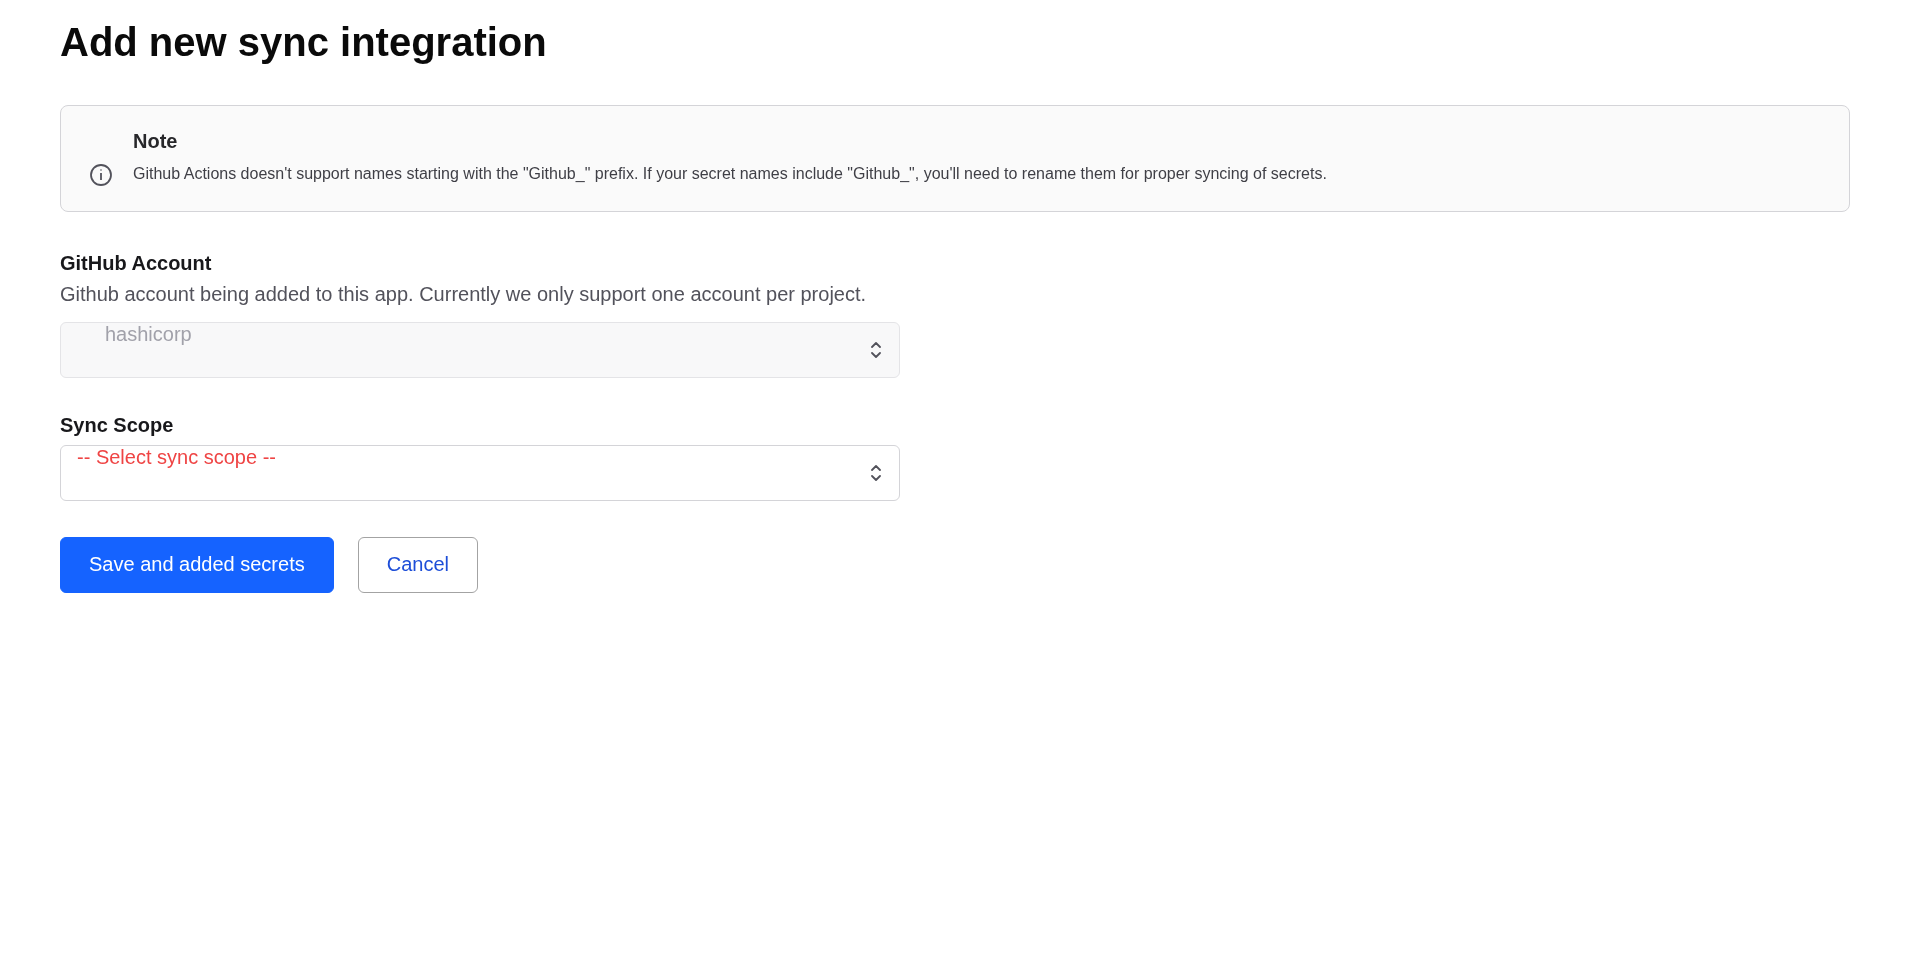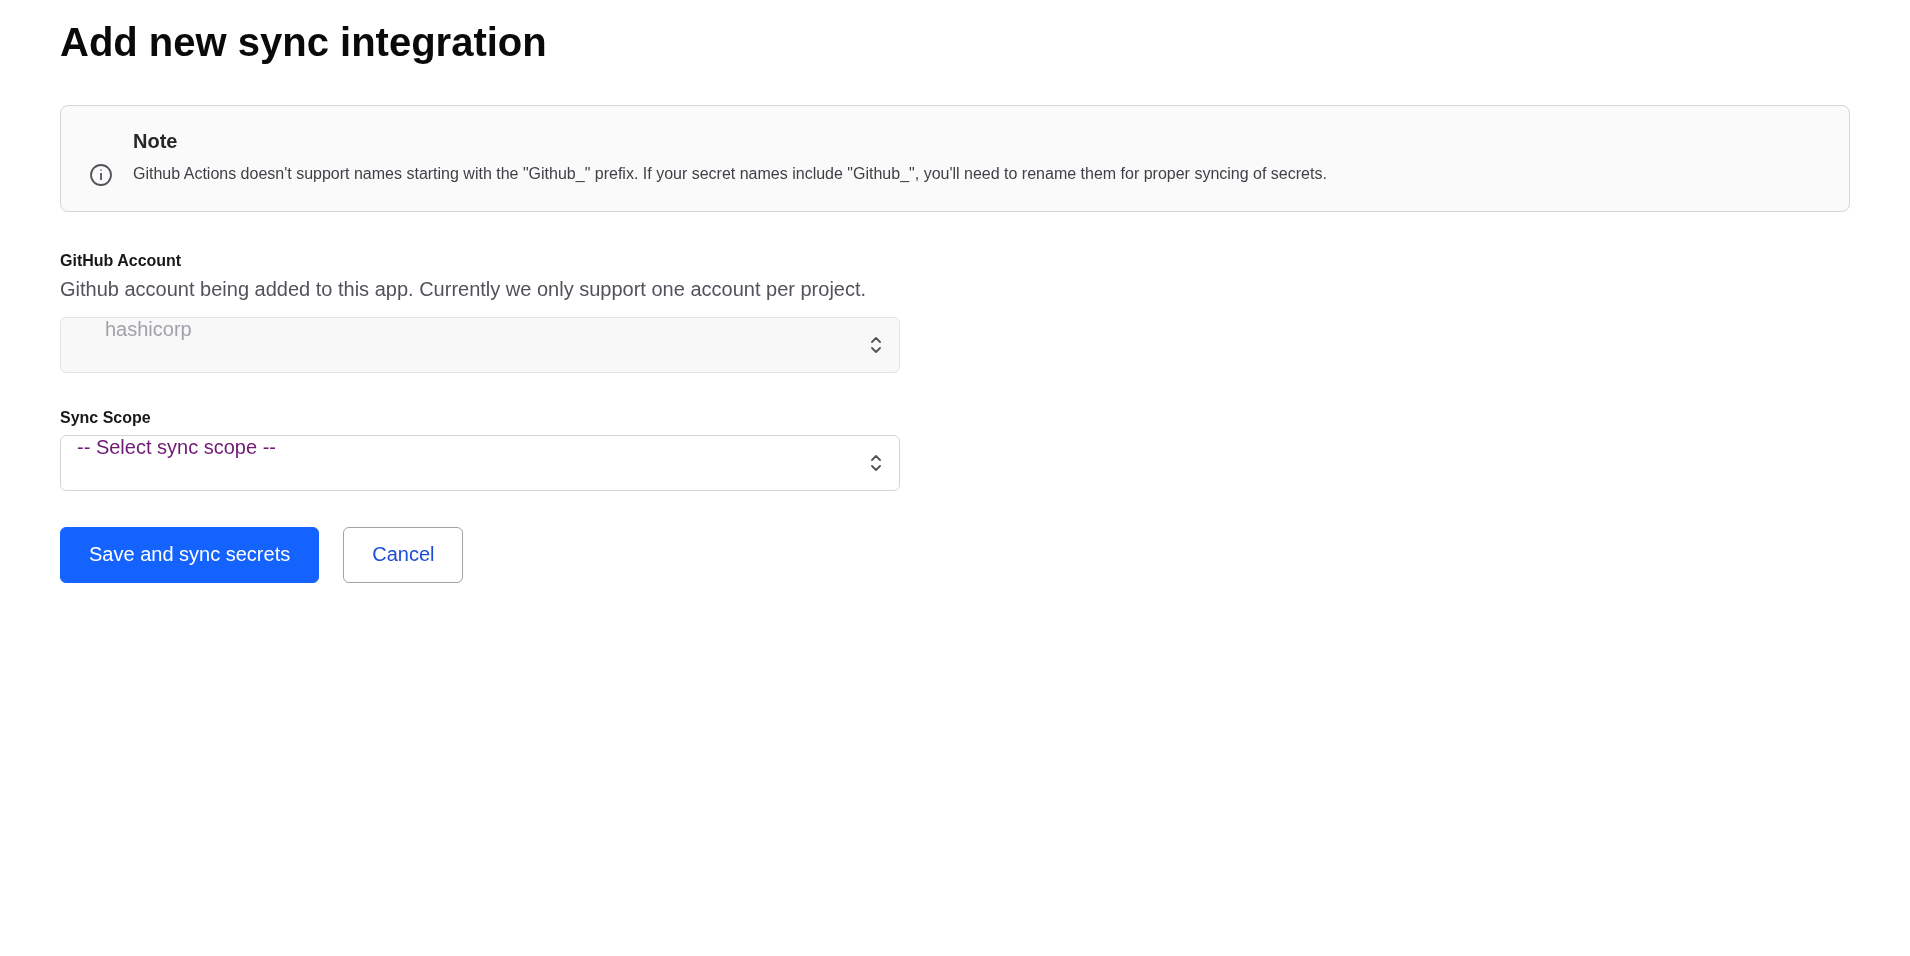--- a/index.html
+++ b/index.html
@@ -47,21 +47,21 @@
     }
     .note-text {
       font-size: 16px;
       line-height: 1.6;
       color: #3f3f46;
     }
     .field-group {
       margin-bottom: 36px;
     }
     .field-label {
-      font-size: 16px;
+      font-size: 20px;
       font-weight: 700;
       color: #18181b;
       margin-bottom: 8px;
       margin-top: 28px;
     }
     .field-description {
       font-size: 20px;
       color: #52525b;
       margin-bottom: 16px;
     }
@@ -73,21 +73,21 @@
     .select-control {
       width: 100%;
       height: 56px;
       border: 1px solid #d4d4d8;
       border-radius: 6px;
       padding: 0 48px 0 16px;
       font-size: 20px;
       background: #ffffff;
       appearance: none;
       -webkit-appearance: none;
-      color: #701a75;
+      color: #ef4444;
       cursor: pointer;
     }
     .select-control.disabled {
       background: #f8f8f9;
       color: #a1a1aa;
       cursor: default;
       border-color: #e4e4e7;
       padding-left: 44px;
     }
     .select-chevron {
@@ -173,15 +173,15 @@
     <span class="select-chevron">
       <svg viewBox="0 0 12 16" width="12" height="16" fill="none" stroke="currentColor" stroke-width="1.8" stroke-linecap="round" stroke-linejoin="round">
         <polyline points="2,5 6,1 10,5"></polyline>
         <polyline points="2,11 6,15 10,11"></polyline>
       </svg>
     </span>
   </div>
 </div>
 
 <div class="button-row">
-  <button class="btn btn-primary">Save and sync secrets</button>
+  <button class="btn btn-primary">Save and added secrets</button>
   <button class="btn btn-secondary">Cancel</button>
 </div>
 
 </body></html>

